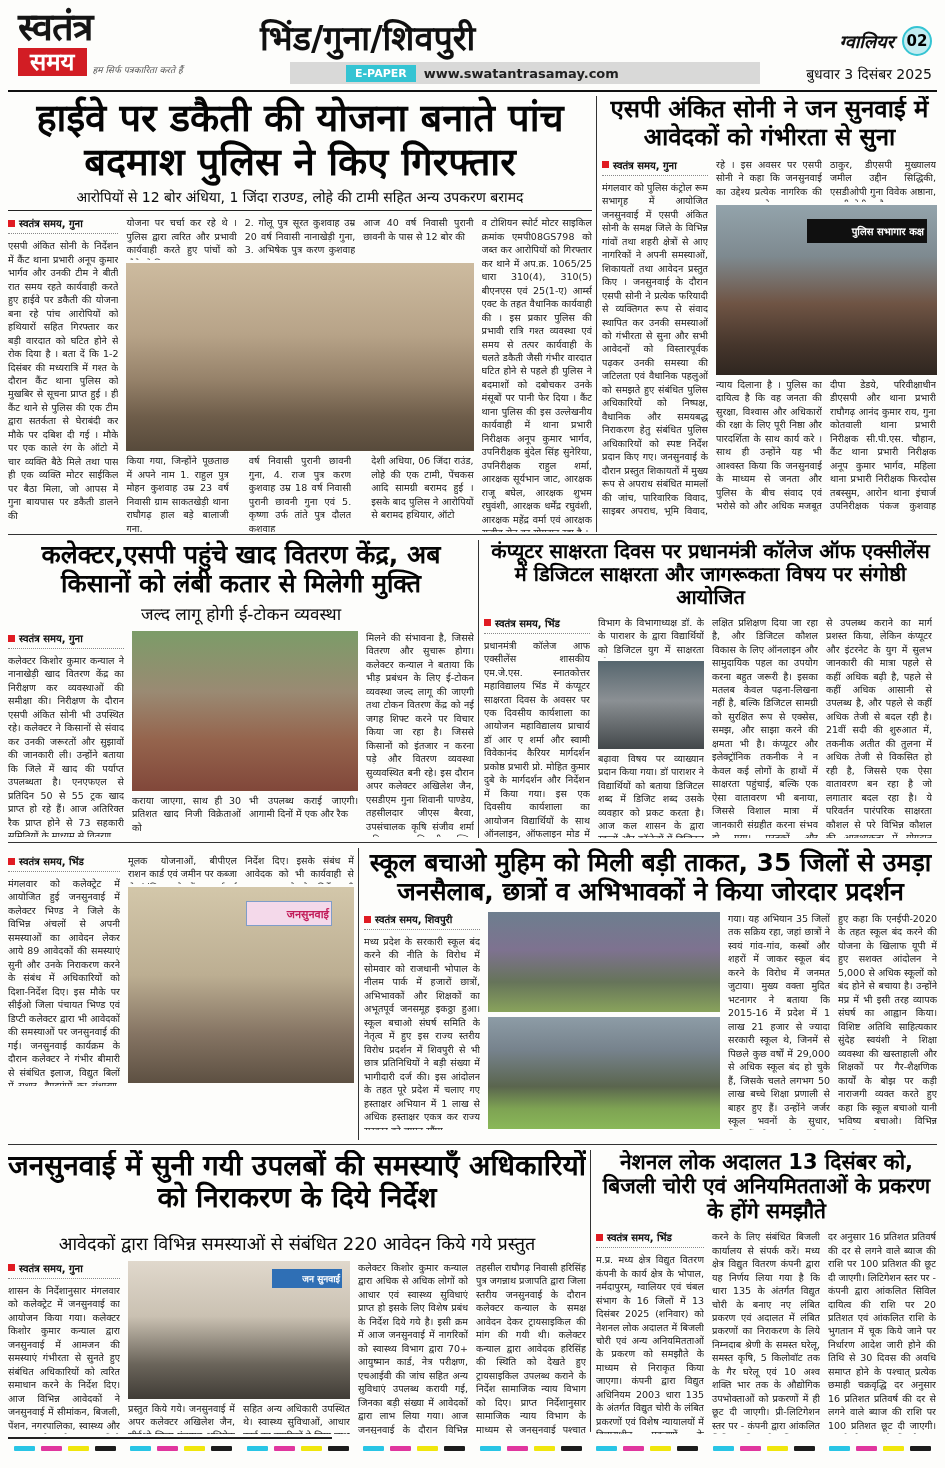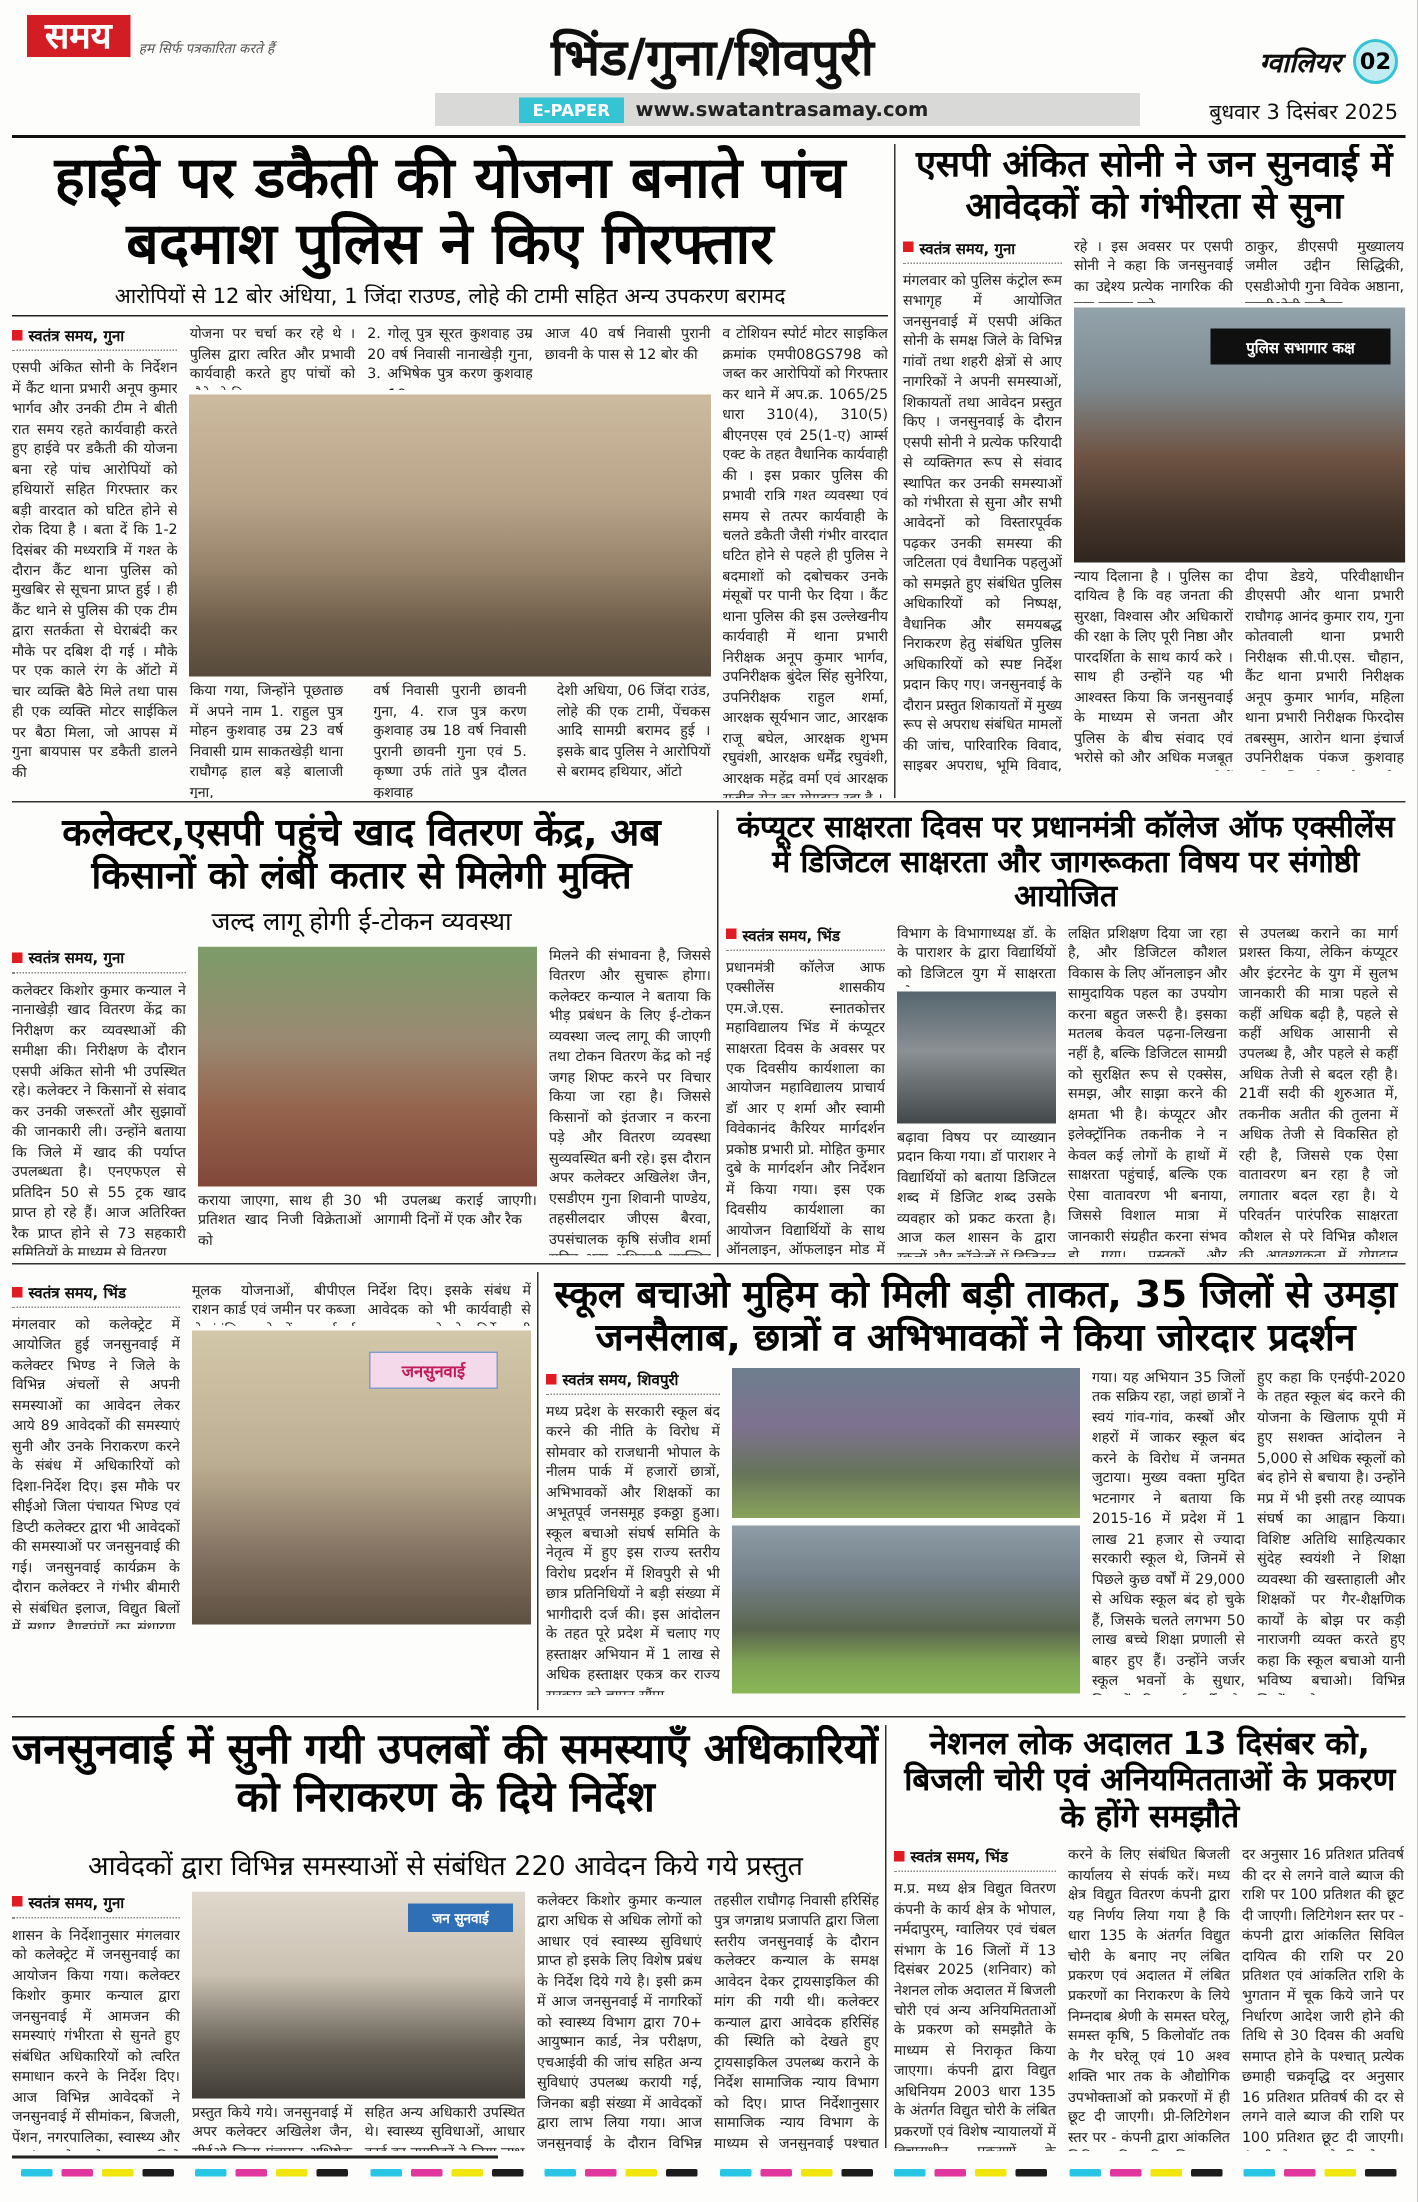--- a/index.html
+++ b/index.html
@@ -24,21 +24,21 @@
   .hl{font-weight:bold;color:#050505;text-align:center;line-height:1.16}
   .sub{font-weight:normal;color:#0a0a0a;text-align:center}
   .rule{border-top:1px solid #222}
   .cols{display:flex;gap:8px}
   .col{overflow:hidden}
   .bt{font-size:9.5px;line-height:1.42;text-align:justify;color:#1c1c1c}
   .byline{display:flex;align-items:center;gap:4px;font-size:10px;font-weight:bold;color:#101010;
           border-bottom:1px dotted #888;padding-bottom:3px;margin-bottom:5px}
   .sq{width:7px;height:7px;background:#e01b22;flex:none}
   .photo{position:relative;overflow:hidden;flex:none}
-  .photo .sign{position:absolute;color:#fff;font-weight:bold;text-align:center}
+  .photo .sign{position:absolute;color:#fff;font-weight:bold;text-align:right}
   .vdiv{position:absolute;width:1px;background:#333}
   .hdiv{position:absolute;height:1px;background:#333;left:8px;right:8px}
   
   .ph-police{background:linear-gradient(180deg,#cdbb9f 0%,#b7a388 38%,#96826a 62%,#6e5d4a 82%,#574a3b 100%)}
   .ph-meeting{background:linear-gradient(180deg,#93a3ab 0%,#7e8a90 30%,#6f5444 58%,#46362c 82%,#2f2620 100%)}
   .ph-khad{background:linear-gradient(180deg,#7c9c68 0%,#9a8a73 38%,#95644d 68%,#81473a 100%)}
   .ph-lab{background:linear-gradient(180deg,#56666e 0%,#8b9094 45%,#6a6f72 70%,#43484b 100%)}
   .ph-room{background:linear-gradient(180deg,#d3c7aa 0%,#bcae92 45%,#857463 75%,#5d5042 100%)}
   .ph-crowd1{background:linear-gradient(180deg,#6d7e8e 0%,#7e7290 38%,#66745a 70%,#89a35c 100%)}
   .ph-crowd2{background:linear-gradient(180deg,#8d9ca6 0%,#76828c 30%,#5a654e 62%,#7ea353 82%,#8ab858 100%)}
@@ -47,27 +47,28 @@
   .mg{display:flex;gap:6px}
   .dash{width:21px;height:5px;border-radius:1px}
   .d-c{background:#29c5e5}.d-m{background:#e0369e}.d-y{background:#f0e60c}.d-k{background:#1c1c1c}
 </style>
 </head>
 <body>
 
 <div class="page">
 
   <div class="abs" style="left:18px;top:8px;width:190px;height:78px">
+    <div class="logo-top">स्वतंत्र</div>
     <div style="display:flex;align-items:flex-end;gap:6px;margin-top:2px">
       <span class="logo-bottom">समय</span>
       <span class="tagline">हम सिर्फ पत्रकारिता करते हैं</span>
     </div>
   </div>
 
-  <div class="abs" style="left:260px;top:14px;width:430px;text-align:center">
+  <div class="abs" style="left:260px;top:14px;width:430px;text-align:left">
     <span class="section-title">भिंड/गुना/शिवपुरी</span>
   </div>
 
   <div class="abs epaper-bar" style="left:290px;top:62px;width:470px">
     <span class="epaper-badge">E-PAPER</span>
     <span class="site-url">www.swatantrasamay.com</span>
   </div>
 
   <div class="abs" style="left:760px;top:26px;width:172px">
     <div class="edition-row">

